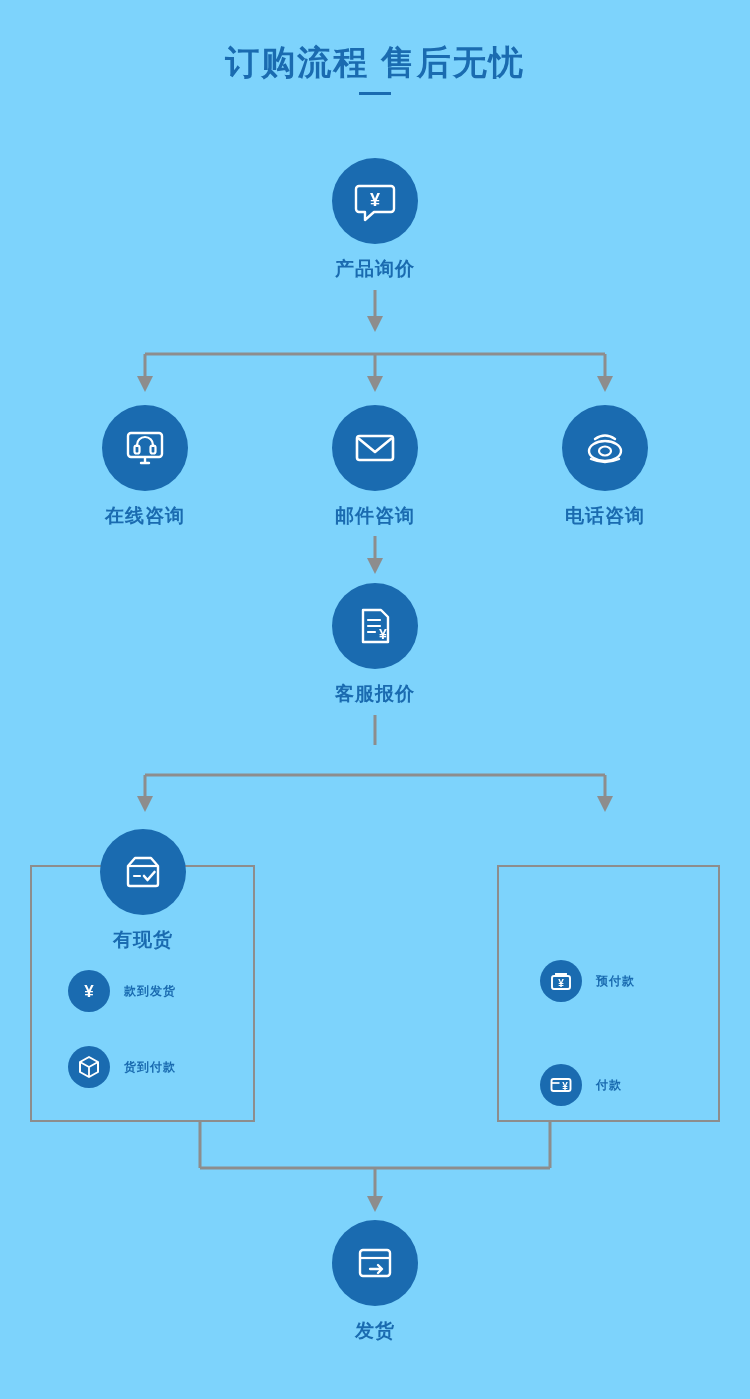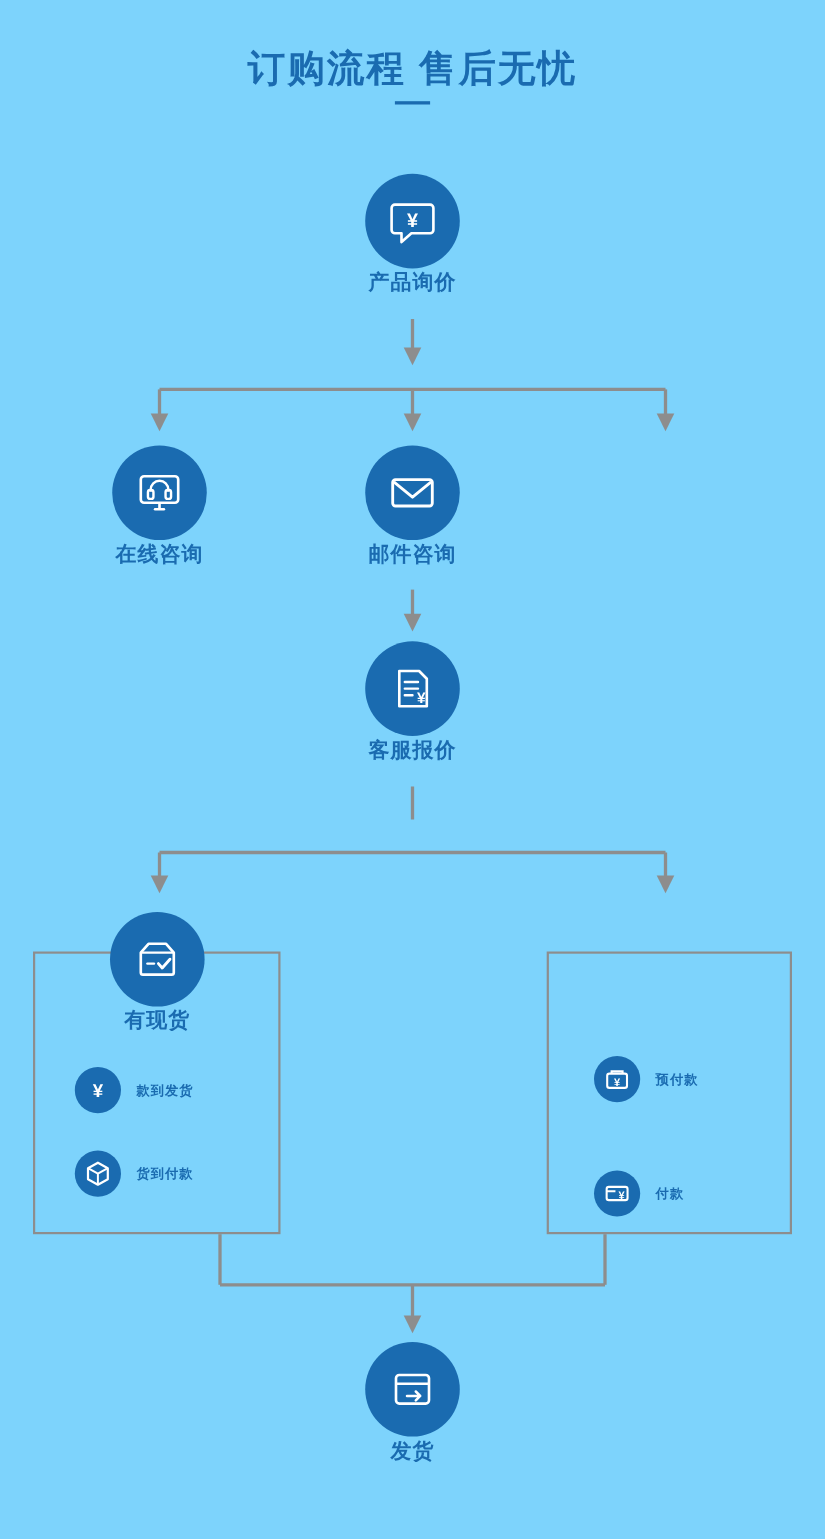--- a/index.html
+++ b/index.html
@@ -63,20 +63,21 @@
     height: 86px;
     border-radius: 50%;
     background: #1a6bb0;
     margin: 0 auto;
     display: flex;
     align-items: center;
     justify-content: center;
   }
   .circle svg { display: block; }
   .node-label {
+    margin-top: 12px;
     font-size: 19px;
     font-weight: bold;
     color: #1a6bb0;
     letter-spacing: 1px;
     white-space: nowrap;
   }
 
   
   .box {
     position: absolute;
@@ -176,20 +177,31 @@
   <div class="node" style="left:305px; top:405px;">
     <div class="circle">
       <svg width="48" height="48" viewBox="0 0 48 48">
         <rect x="6" y="12" width="36" height="24" rx="2.5" fill="none" stroke="#ffffff" stroke-width="2.6"></rect>
         <path d="M7 14 L24 28 L41 14" fill="none" stroke="#ffffff" stroke-width="2.6" stroke-linejoin="round"></path>
       </svg>
     </div>
     <div class="node-label">邮件咨询</div>
   </div>
 
+  <div class="node" style="left:535px; top:405px;">
+    <div class="circle">
+      <svg width="48" height="48" viewBox="0 0 48 48">
+        <path d="M14 15 q10 -7 20 0" fill="none" stroke="#ffffff" stroke-width="2.4" stroke-linecap="round"></path>
+        <ellipse cx="24" cy="27" rx="16" ry="10" fill="none" stroke="#ffffff" stroke-width="2.4"></ellipse>
+        <ellipse cx="24" cy="27" rx="6" ry="4.5" fill="none" stroke="#ffffff" stroke-width="2.2"></ellipse>
+        <path d="M10 35 q14 6 28 0" fill="none" stroke="#ffffff" stroke-width="2.4" stroke-linecap="round"></path>
+      </svg>
+    </div>
+    <div class="node-label">电话咨询</div>
+  </div>
 
   <div class="node" style="left:305px; top:583px;">
     <div class="circle">
       <svg width="46" height="46" viewBox="0 0 46 46">
         <path d="M11 7 h18 l7 7 v25 h-25 z" fill="none" stroke="#ffffff" stroke-width="2.4" stroke-linejoin="round"></path>
         <path d="M16 17 h12 M16 23 h12 M16 29 h7" stroke="#ffffff" stroke-width="2.2" stroke-linecap="round"></path>
         <text x="31" y="36" font-family="'Liberation Sans',sans-serif" font-size="14" font-weight="bold" fill="#ffffff" text-anchor="middle">¥</text>
       </svg>
     </div>
     <div class="node-label">客服报价</div>

